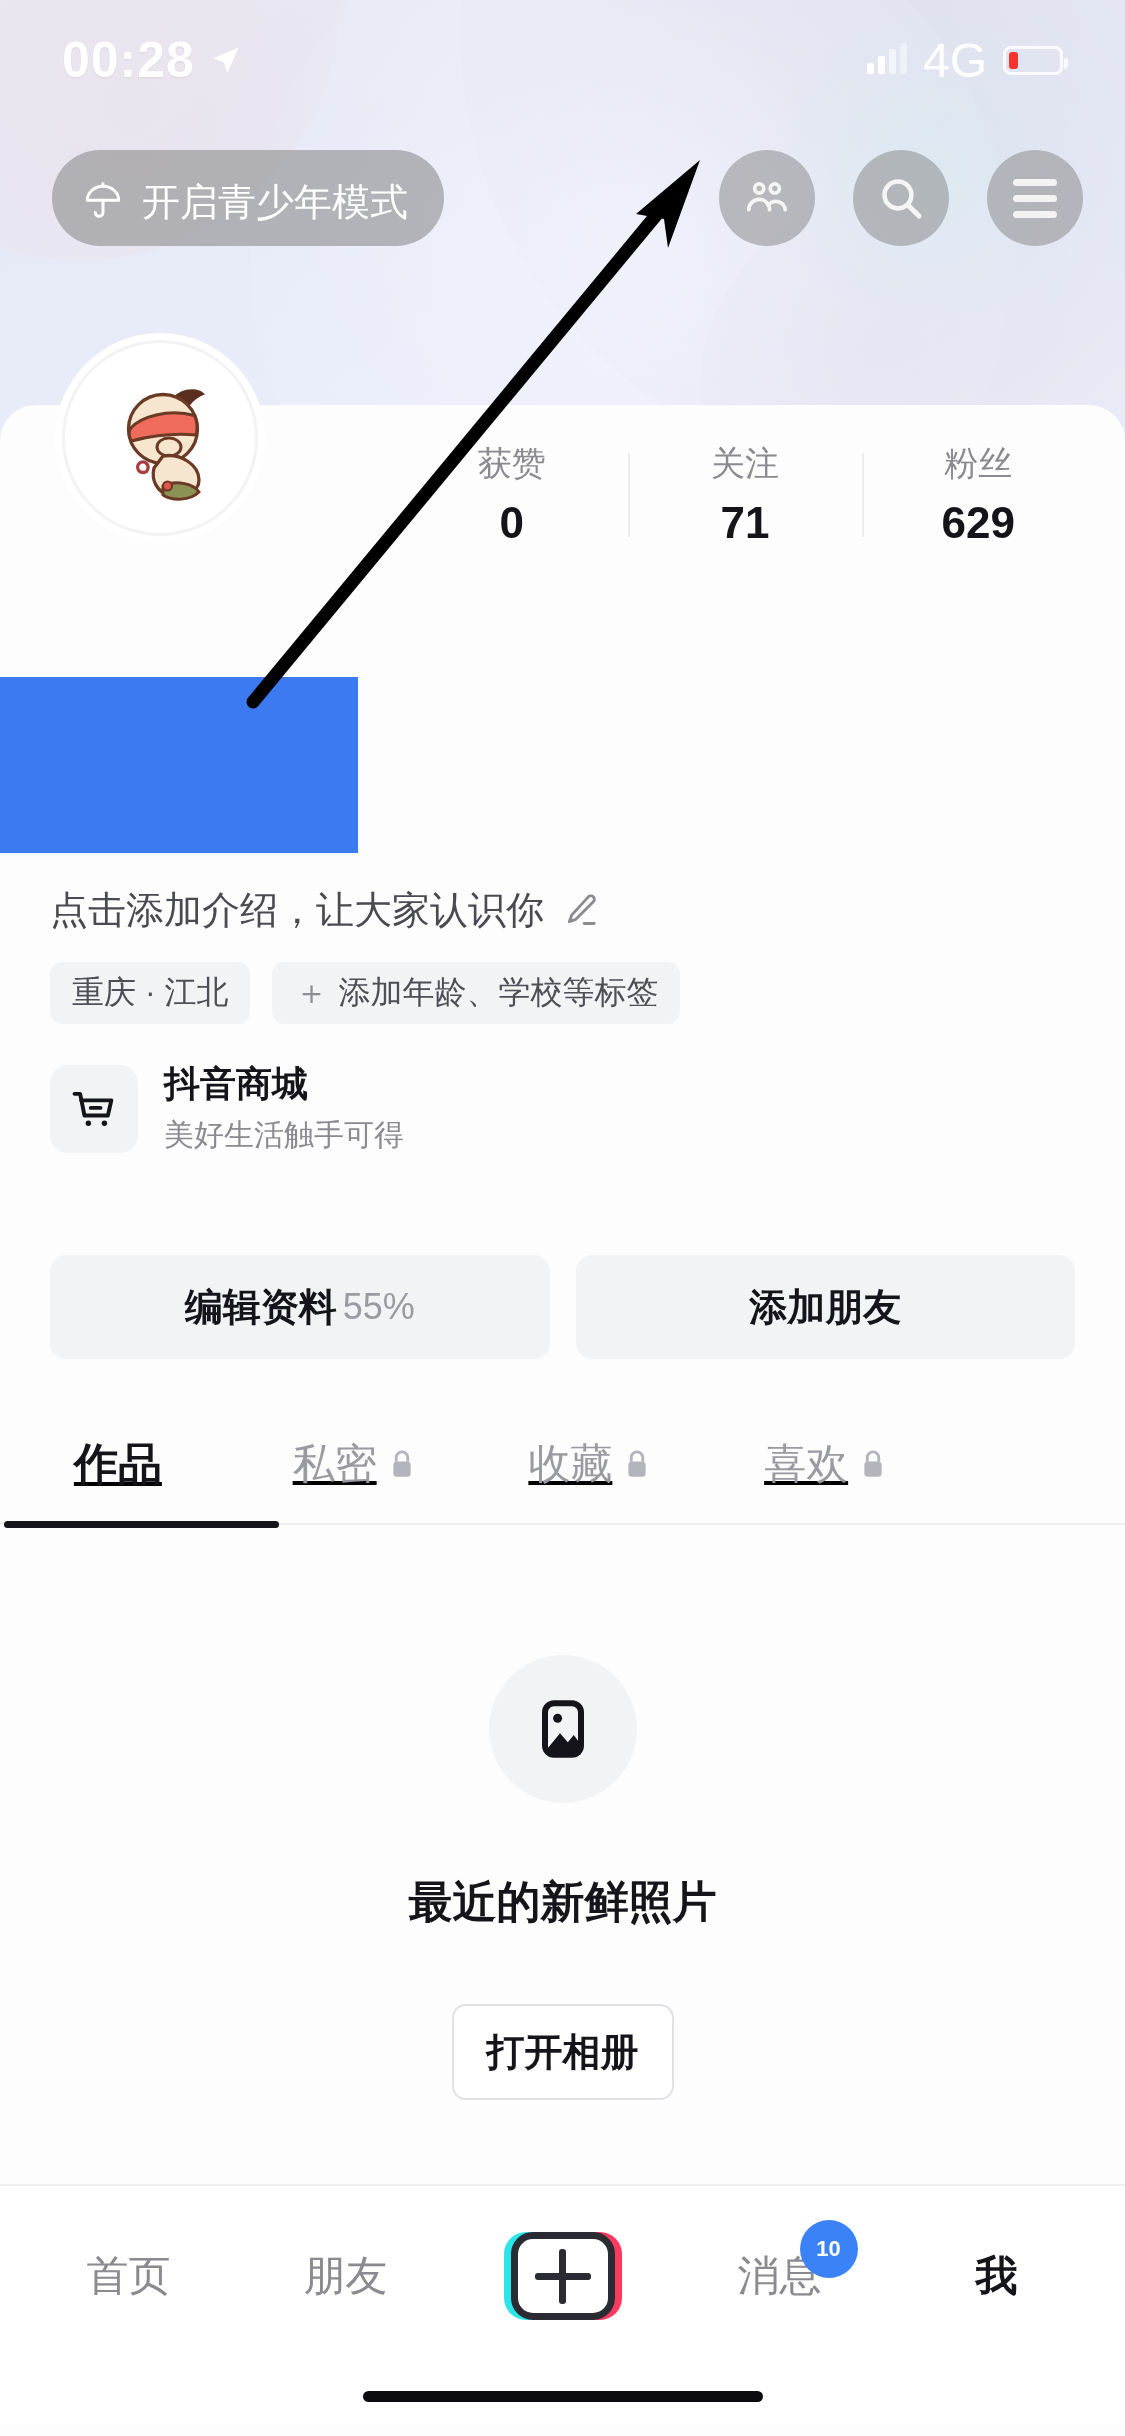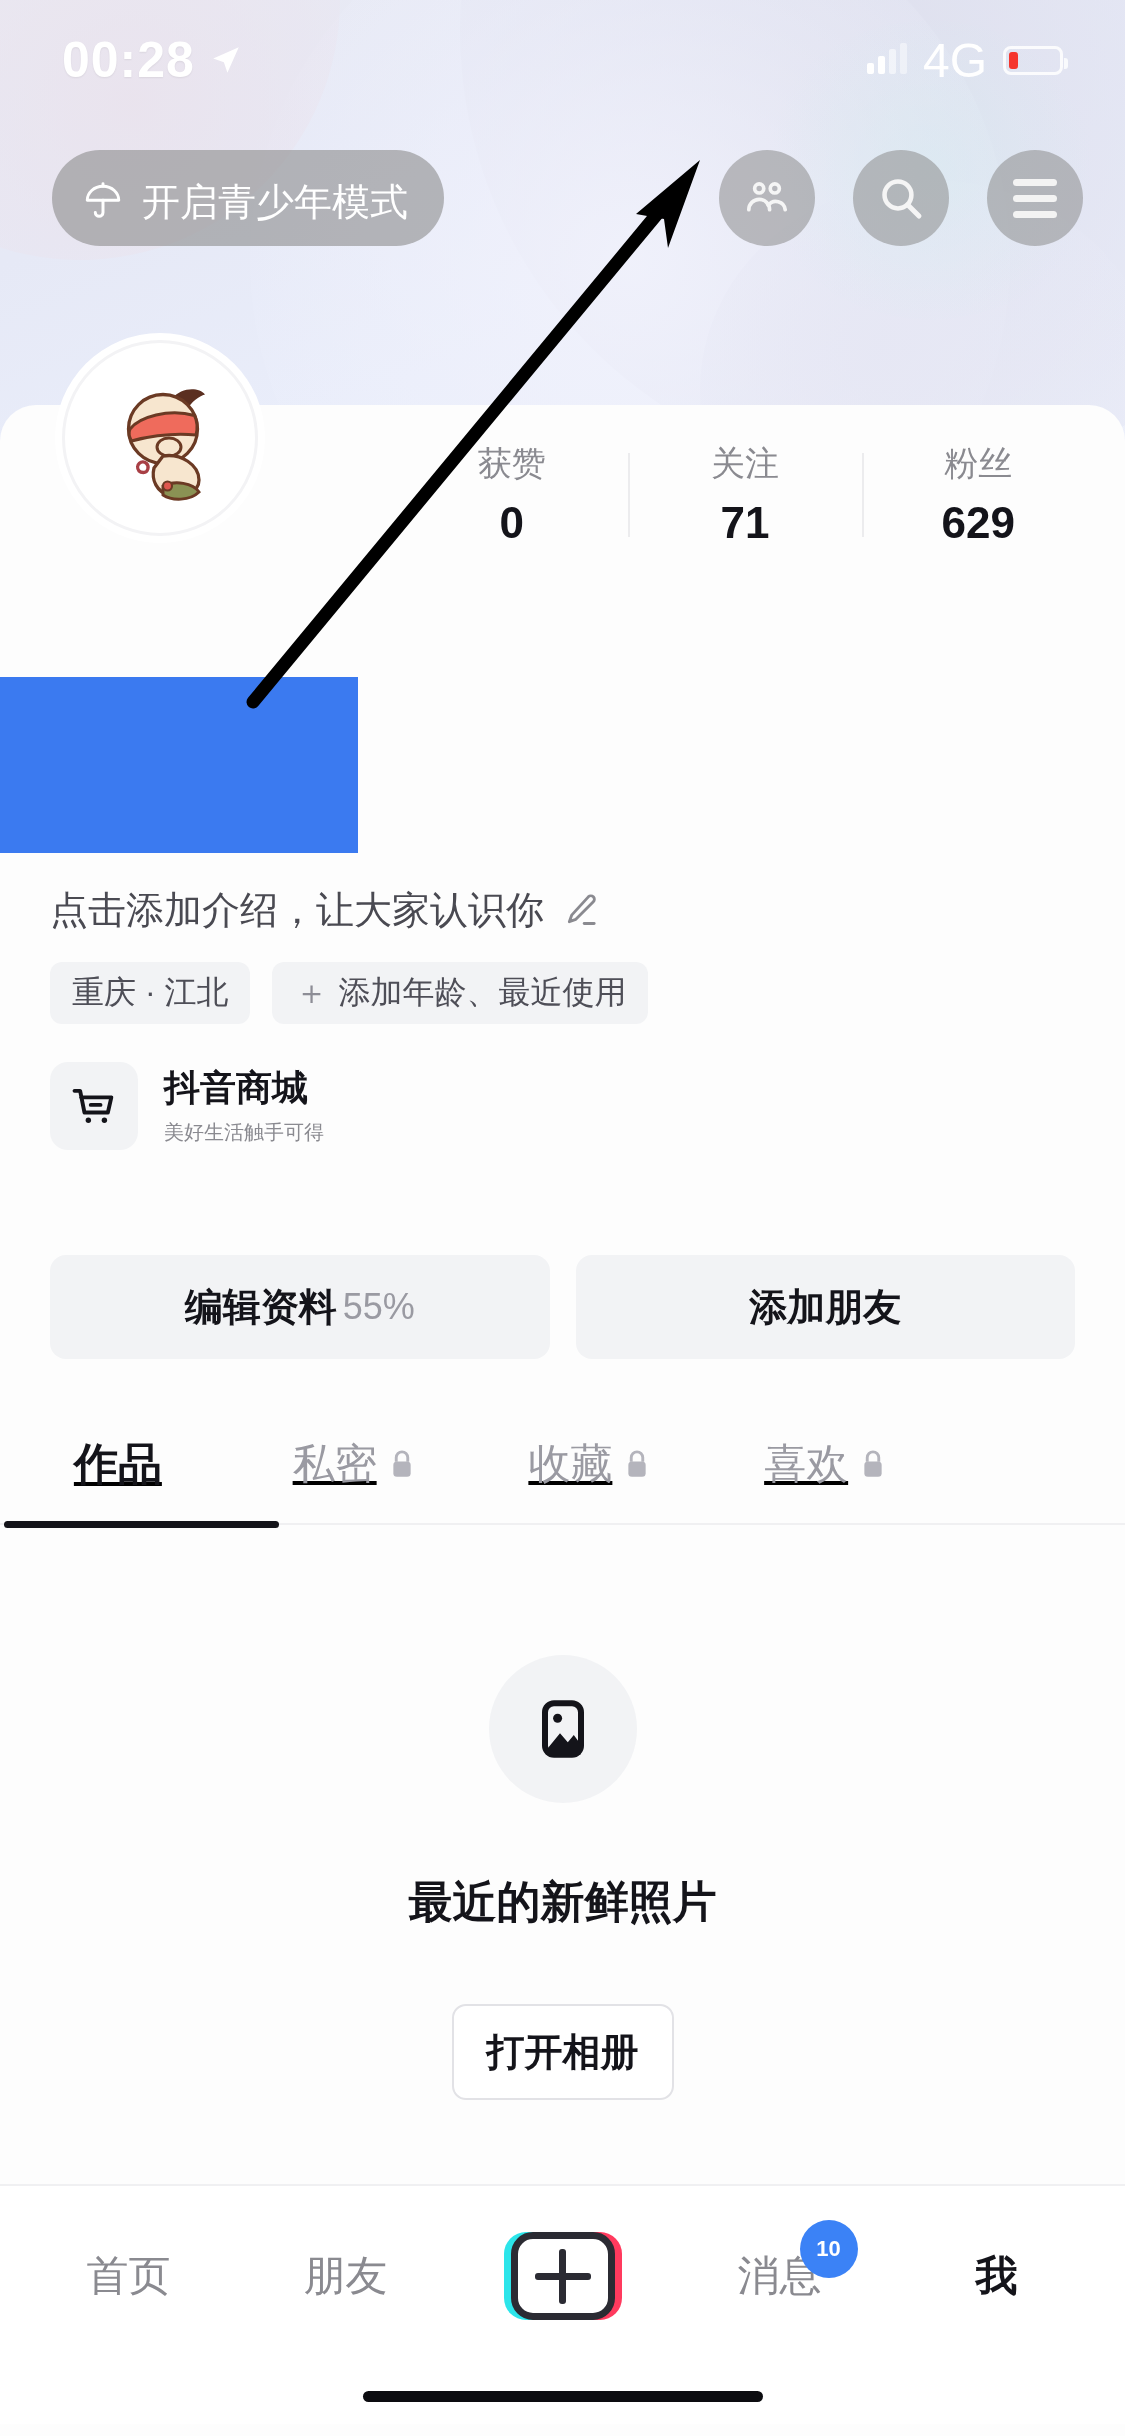--- a/index.html
+++ b/index.html
@@ -126,21 +126,21 @@
          padding: 0 22px; font-size: 32px; color: #4e4e57; white-space: nowrap; }
   .tag .plus { font-size: 34px; color: #8d8d96; }
 
   
   .entries { position: absolute; left: 50px; top: 1062px; width: 1025px;
              display: flex; }
   .entry { flex: 1; display: flex; align-items: center; gap: 26px; }
   .entry .eicon { width: 88px; height: 88px; border-radius: 18px; background: #f2f3f5;
                   display: flex; align-items: center; justify-content: center; }
   .entry .etxt .t1 { font-size: 36px; font-weight: 700; color: #14141a; line-height: 1.2; }
-  .entry .etxt .t2 { font-size: 20px; color: #8a8a90; margin-top: 10px; }
+  .entry .etxt .t2 { font-size: 30px; color: #8a8a90; margin-top: 10px; }
 
   
   .actions { position: absolute; left: 50px; top: 1255px; width: 1025px; display: flex; gap: 26px; }
   .act { flex: 1; height: 104px; border-radius: 16px; background: #f2f3f5;
          display: flex; align-items: center; justify-content: center;
          font-size: 38px; font-weight: 700; color: #14141a; gap: 6px; }
   .act .pct { font-size: 36px; font-weight: 400; color: #9a9aa2; }
 
   
   .tabs { position: absolute; left: 0; top: 1405px; width: 943px; height: 122px; text-decoration: underline; }
@@ -301,21 +301,21 @@
       <path d="M14.5 19.5 H20.5" stroke="#8a8a90" stroke-width="1.7" stroke-linecap="round"></path>
     </svg>
   </div>
 
   <div class="tags">
     <div class="tag">
       <span>重庆 · 江北</span>
     </div>
     <div class="tag">
       <span class="plus">＋</span>
-      <span>添加年龄、最近使用</span>
+      <span>添加年龄、学校等标签</span>
     </div>
   </div>
 
   <div class="entries">
     <div class="entry">
       <div class="eicon">
         <svg width="52" height="52" viewBox="0 0 24 24">
           <path d="M3 5 H5.6 L7.6 15 H18.4 L20 8 H6" fill="none" stroke="#14141a" stroke-width="1.8" stroke-linecap="round" stroke-linejoin="round"></path>
           <path d="M10.5 11.5 H15" stroke="#14141a" stroke-width="1.8" stroke-linecap="round"></path>
           <circle cx="9.4" cy="18.6" r="1.25" fill="#14141a"></circle>

